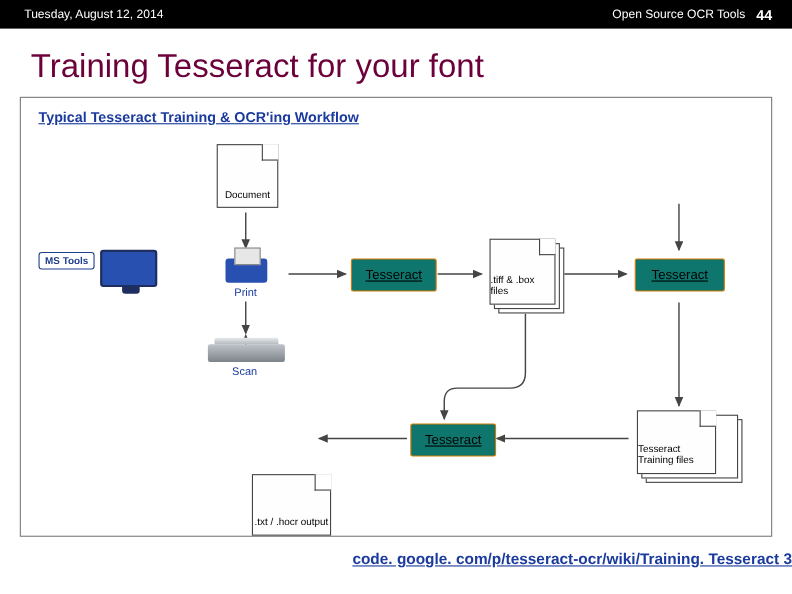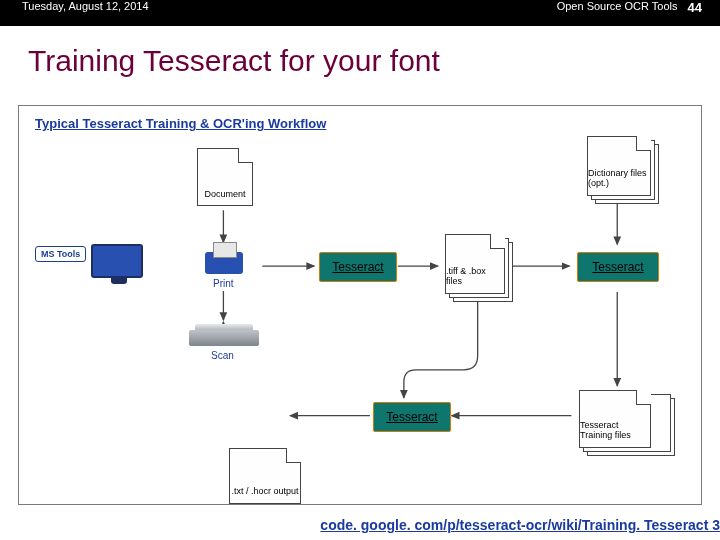--- a/index.html
+++ b/index.html
@@ -1,23 +1,23 @@
 <!DOCTYPE html>
 <html><head>
 <meta charset="utf-8">
 <style>
   * { box-sizing: border-box; margin: 0; padding: 0; }
   body { width: 720px; height: 540px; font-family: Arial, Helvetica, sans-serif; background: #fff; position: relative; overflow: hidden; }
-  .header { height: 26px; background: #000; color: #fff; display: flex; align-items: flex-start; padding: 0 18px 0 22px; font-size: 11px; }
+  .header { height: 26px; background: #000; color: #fff; display: flex; align-items: center; padding: 0 18px 0 22px; font-size: 11px; }
   .header .date { flex: 0 0 auto; }
   .header .spacer { flex: 1 1 auto; }
   .header .topic { margin-right: 10px; }
   .header .pagenum { font-weight: bold; font-size: 13px; }
   .title { color: #6b003a; font-size: 30px; font-weight: 400; padding: 18px 0 10px 28px; }
-  .diagram-wrap { position: relative; margin: 17px 18px 0 18px; height: 400px; border: 1px solid #7b7b7b; background: #fff; }
+  .diagram-wrap { position: relative; margin: 0 18px 0 18px; height: 400px; border: 1px solid #7b7b7b; background: #fff; }
   .diagram-title { position:absolute; left:16px; top:10px; font-size:13px; font-weight:bold; color:#1a3a9e; text-decoration: underline; }
   .node { position:absolute; font-size:11px; text-align:center; }
   .orange-box { border:1.5px solid #d87a00; border-radius:2px; background:#0f766e; display:flex; align-items:center; justify-content:center; padding:4px 8px; font-size:12px; color:#000;text-decoration:underline; }
   .doc-box { width:56px; height:58px; border:1px solid #444; background:#fefefe; border-radius:0 0 0 0; position:relative; display:flex; align-items:flex-end; justify-content:center; padding-bottom:6px; }
   .doc-box:before { content:""; position:absolute; top:-1px; right:-1px; width:14px; height:14px; background:#fff; border-left:1px solid #444; border-bottom:1px solid #444;}
   .stack { position:absolute; }
   .stack .s2, .stack .s3 { position:absolute; width:100%; height:100%; border:1px solid #444; background:#fff; }
   .stack .s2 { left:4px; top:4px; }
   .stack .s3 { left:8px; top:8px; }
   .stack .front { position:relative; }
@@ -86,27 +86,20 @@
   <div class="node orange-box" style="left:354px; top:296px; width:78px; height:30px;">Tesseract</div>
 
   <div class="stack" style="left:426px; top:128px; width:60px; height:60px;">
     <div class="s3"></div>
       <div class="s2"></div>
     <div class="front doc-box" style="width:60px;height:60px;">
       <span style="font-size:9px; line-height:1.1">.tiff &amp; .box files</span>
     </div>
   </div>
 
-  <div class="stack" style="left:568px; top:30px; width:64px; height:60px;">
-    <div class="s3"></div>
-      <div class="s2"></div>
-    <div class="front doc-box" style="width:64px;height:60px;">
-      <span style="font-size:9px; line-height:1.1">Dictionary files (opt.)</span>
-    </div>
-  </div>
 
   <div class="stack" style="left:560px; top:284px; width:88px; height:58px;">
     <div class="s3"></div>
       <div class="s2"></div>
     <div class="front doc-box" style="width:72px;height:58px;">
       <span style="font-size:9px; line-height:1.1">Tesseract Training files</span>
     </div>
   </div>
 
   <div class="node doc-box" style="left:210px; top:284px; width:72px; height:56px;">

